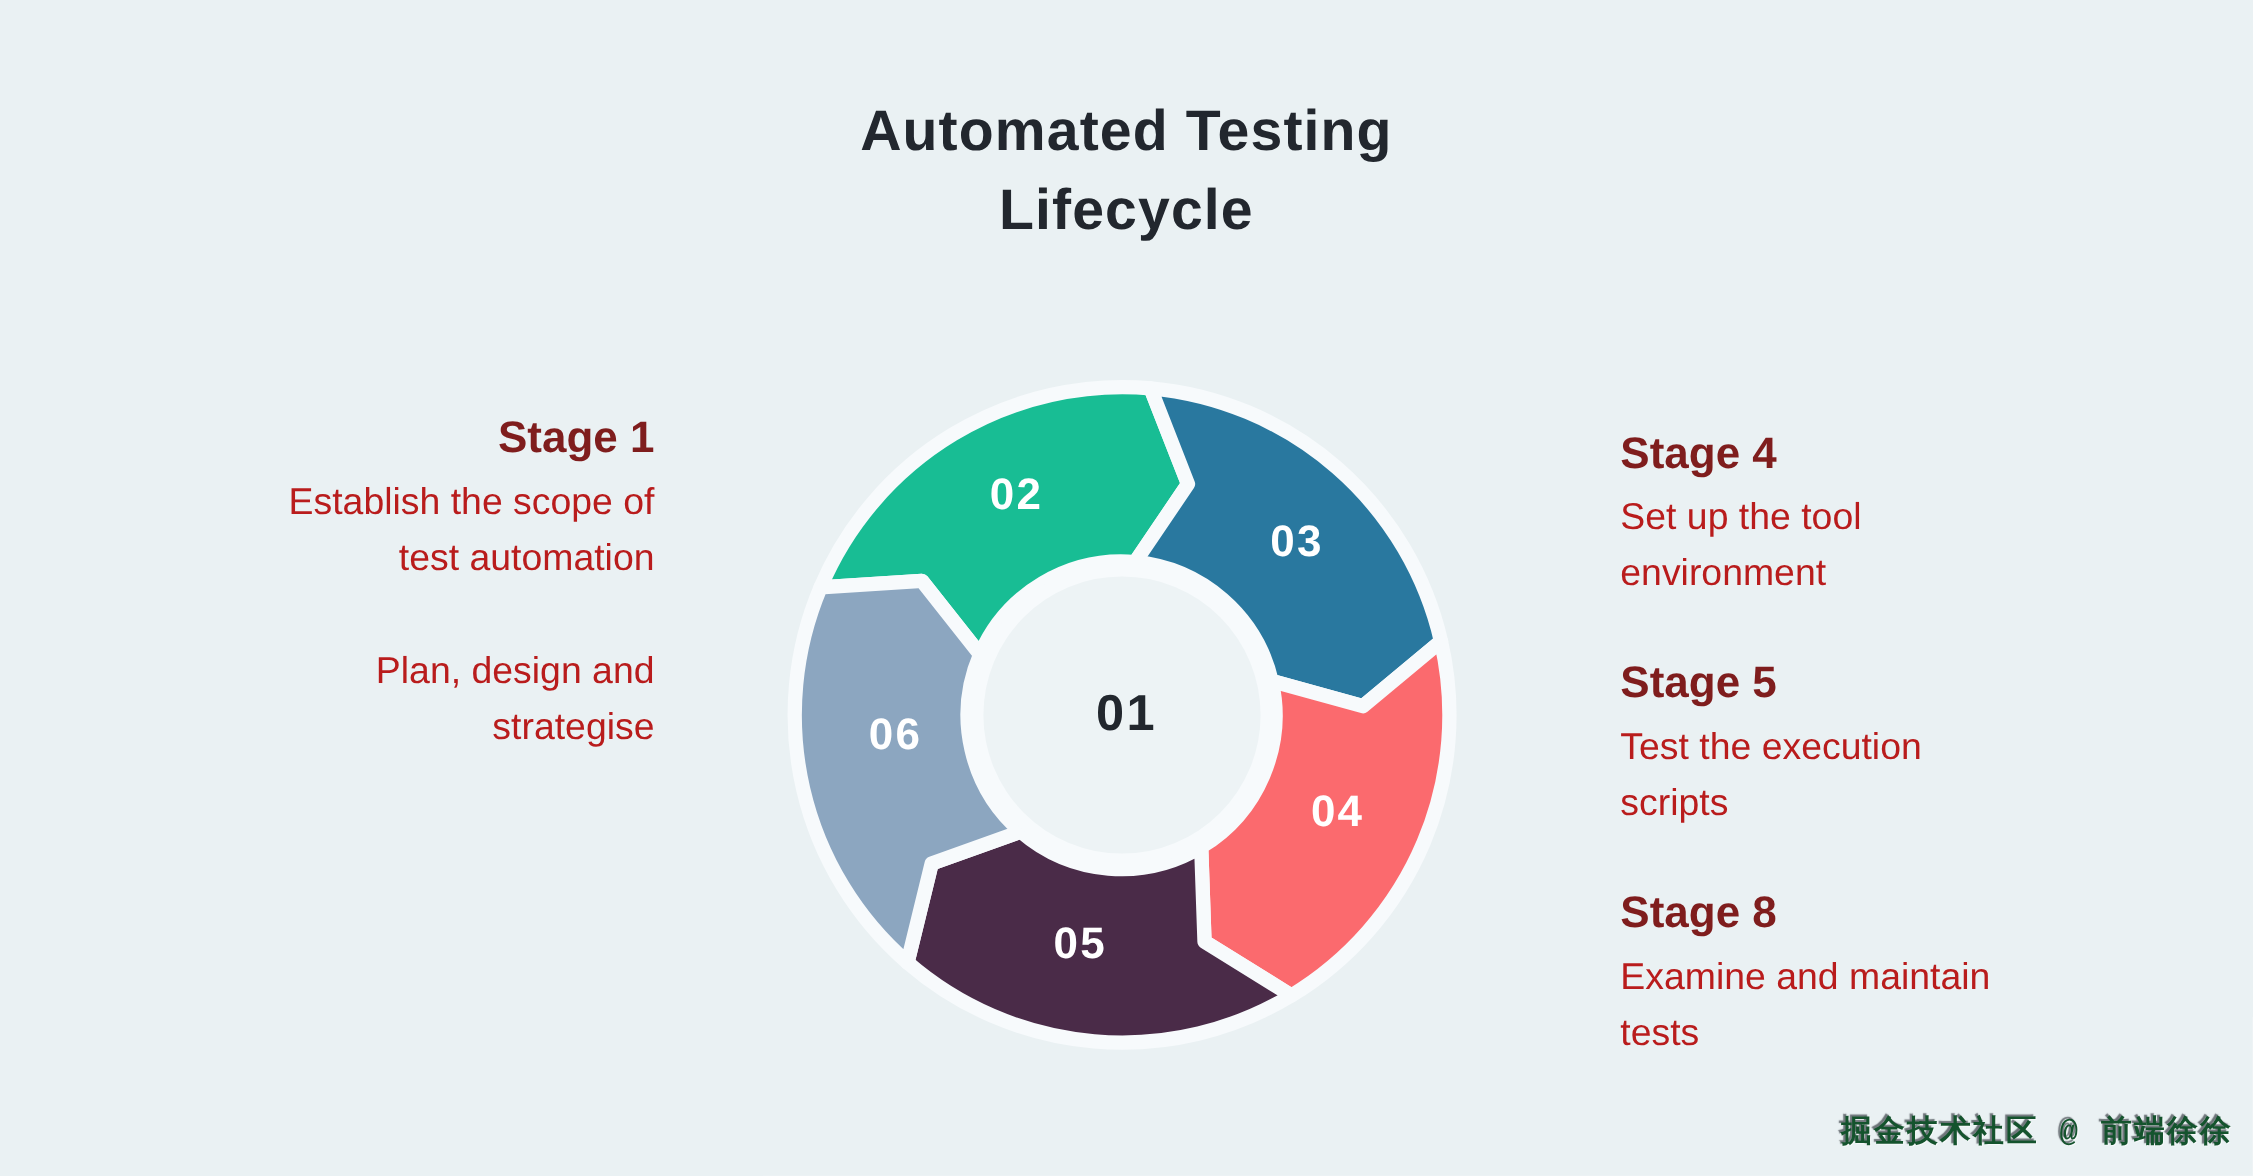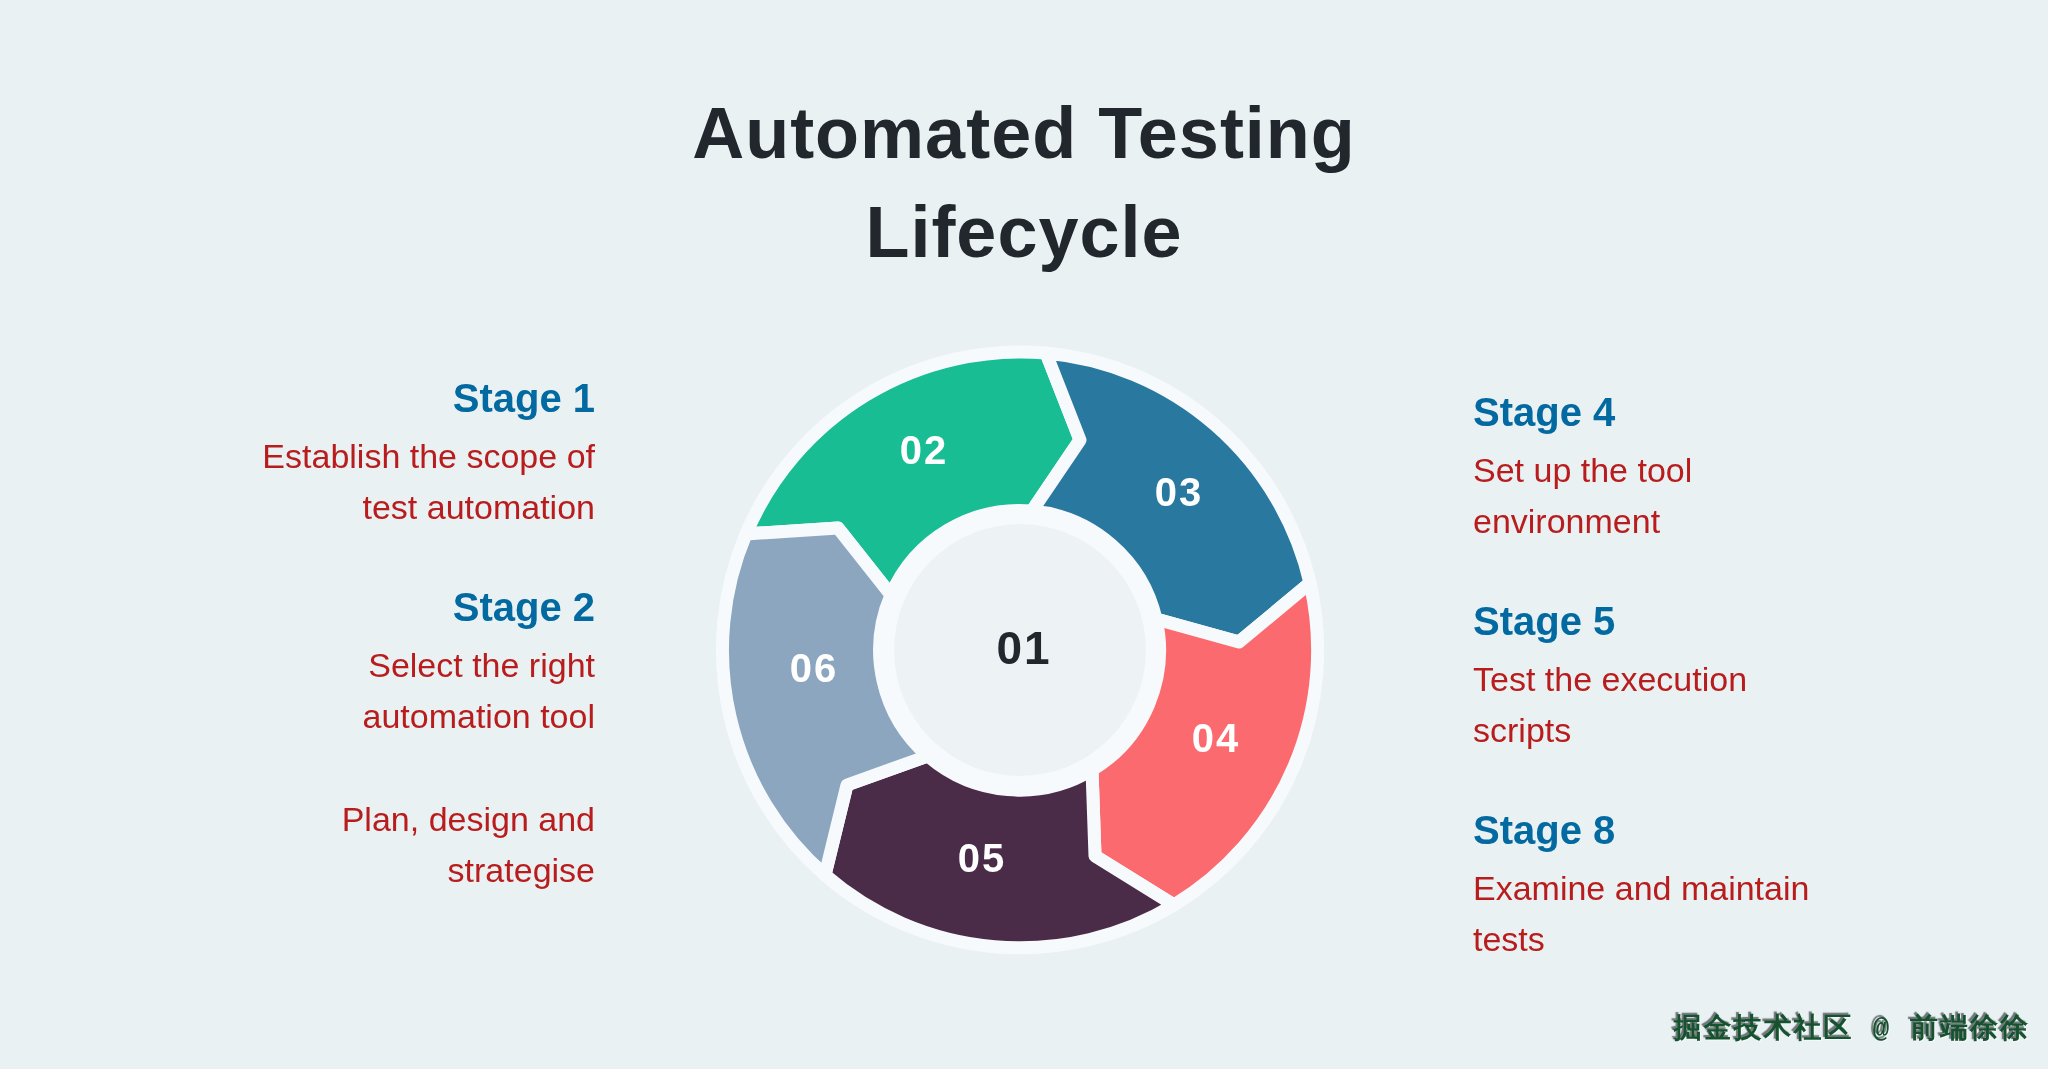--- a/index.html
+++ b/index.html
@@ -6,30 +6,30 @@
   .canvas{
     position:relative;
     width:2048px;height:1069px;
     background:#eaf1f3;
     overflow:hidden;
     font-family:"Liberation Sans",sans-serif;
   }
   .title{
     position:absolute;top:84px;left:0;width:100%;
     text-align:center;
-    font-size:72px;font-weight:bold;line-height:1.38;
+    font-size:52px;font-weight:bold;line-height:1.38;
     color:#22272e;letter-spacing:1px;
   }
   .col{position:absolute;}
   .col-left{top:376px;left:215px;width:380px;text-align:right;}
   .col-right{top:390px;left:1457px;width:380px;text-align:left;margin-left:16px;}
   .stage{margin-bottom:52px;}
   .stage h3{
     margin:0 0 10px 0;
-    font-size:40px;font-weight:bold;color:#0369a1;
+    font-size:40px;font-weight:bold;color:#7f1d1d;
   }
   .stage p{
     margin:0;
     font-size:34px;line-height:1.5;color:#b91c1c;
   }
   .diagram-svg{position:absolute;left:0;top:0;}
   .seg{
     stroke:#f7fafc;stroke-width:13;stroke-linejoin:round;
   }
   .seg-num{
@@ -61,24 +61,20 @@
     <div>Automated Testing</div>
     <div>Lifecycle</div>
   </div>
 
   <div class="col col-left">
     <div class="stage">
       <h3>Stage 1</h3>
       <p>Establish the scope of test automation</p>
     </div>
     <div class="stage">
-      <h3>Stage 2</h3>
-      <p>Select the right automation tool</p>
-    </div>
-    <div class="stage">
       <p>Plan, design and strategise</p>
     </div>
   </div>
 
   <div class="col col-right">
     <div class="stage">
       <h3>Stage 4</h3>
       <p>Set up the tool environment</p>
     </div>
     <div class="stage">

